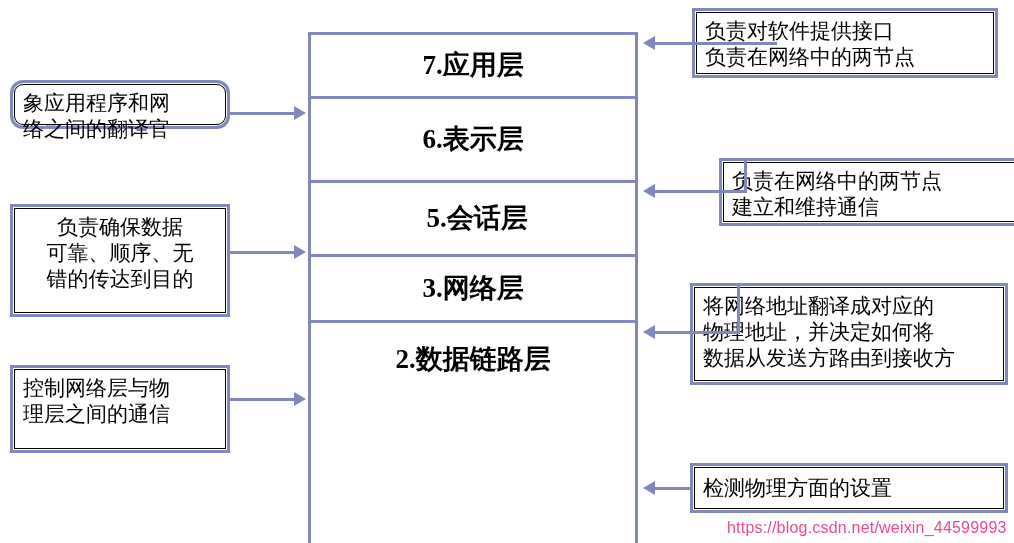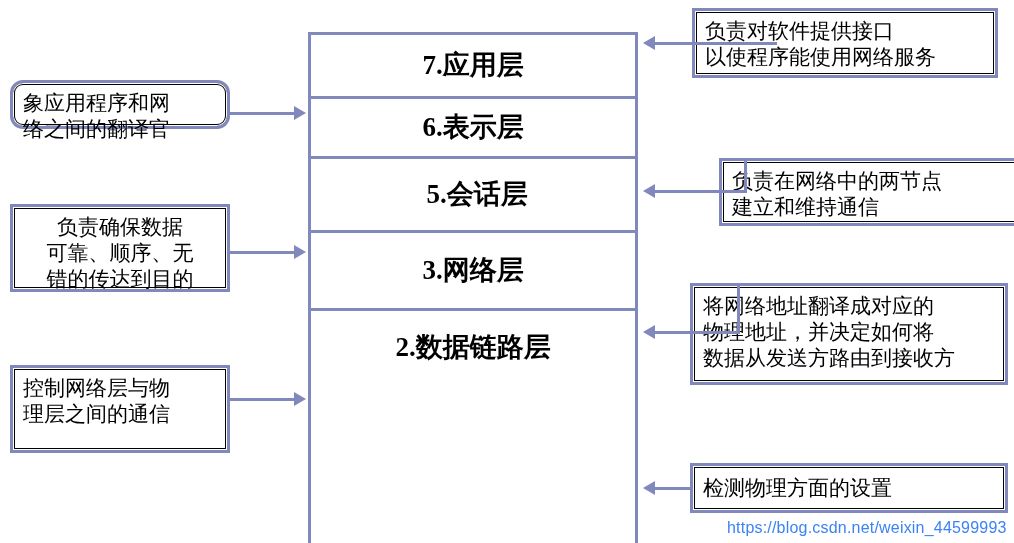--- a/index.html
+++ b/index.html
@@ -42,24 +42,24 @@
     color: #000000;
     font-weight: bold;
     font-size: 27px;
     line-height: 1;
     letter-spacing: 0px;
   }
   .layer:last-child {
     border-bottom: none;
   }
   .layer-7 { height: 64px; }
-  .layer-6 { height: 60px; }
+  .layer-6 { height: 84px; }
   .layer-5 { height: 74px; padding-left: 8px; }
   .layer-4 { height: 73px; }
-  .layer-3 { height: 78px; }
+  .layer-3 { height: 66px; }
   .layer-2 { height: 72px; }
   .layer-1 { height: 94px; align-items: flex-start; padding-top: 24px; }
 
   
   .note {
     position: absolute;
     box-sizing: border-box;
     border: 3px solid #8088bc;
     background: #ffffff;
     color: #000000;
@@ -69,21 +69,21 @@
     white-space: pre-line;
   }
   .note.inner-rule {
     box-shadow: inset 0 0 0 1px #ffffff, inset 0 0 0 2px #000000;
     padding: 7px 10px;
   }
   .note-left  { text-align: left; }
   .note-center{ text-align: center; }
 
   #note-presentation { left: 10px;  top: 80px;  width: 220px; height: 49px; border-radius: 13px; }
-  #note-transport    { left: 10px;  top: 204px; width: 220px; height: 88px; }
+  #note-transport    { left: 10px;  top: 204px; width: 220px; height: 113px; }
   #note-datalink     { left: 10px;  top: 365px; width: 220px; height: 88px; }
 
   #note-application  { left: 692px; top: 8px;   width: 306px; height: 70px; }
   #note-session      { left: 692px; top: 158px; width: 306px; height: 68px; margin-left: 27px; }
   #note-network      { left: 690px; top: 283px; width: 318px; height: 102px; }
   #note-physical     { left: 690px; top: 463px; width: 318px; height: 50px;
                        display: flex; align-items: center; }
 
   
   .connector { position: absolute; }
@@ -106,21 +106,21 @@
   .arrow-right { border-left: 12px solid #8088bc; }
   .arrow-left  { border-right: 12px solid #8088bc; }
 
   
   #watermark {
     position: absolute;
     left: 727px;
     top: 519px;
     font-family: "Liberation Sans", sans-serif;
     font-size: 16px;
-    color: #3b82f6;
+    color: #ec4899;
     white-space: nowrap;
     letter-spacing: 0.2px;
   }
 </style>
 </head>
 <body>
 
 <div id="canvas">
 
   <div id="osi-stack">
@@ -135,21 +135,21 @@
 络之间的翻译官</div>
 
   <div class="note note-center inner-rule" id="note-transport">负责确保数据
 可靠、顺序、无
 错的传达到目的</div>
 
   <div class="note note-left inner-rule" id="note-datalink">控制网络层与物
 理层之间的通信</div>
 
   <div class="note note-left inner-rule" id="note-application">负责对软件提供接口
-以使程序能使用网络服务</div>
+负责在网络中的两节点</div>
 
   <div class="note note-left inner-rule" id="note-session">负责在网络中的两节点
 建立和维持通信</div>
 
   <div class="note note-left inner-rule" id="note-network">将网络地址翻译成对应的
 物理地址，并决定如何将
 数据从发送方路由到接收方</div>
 
   <div class="note note-left inner-rule" id="note-physical">检测物理方面的设置</div>
 

